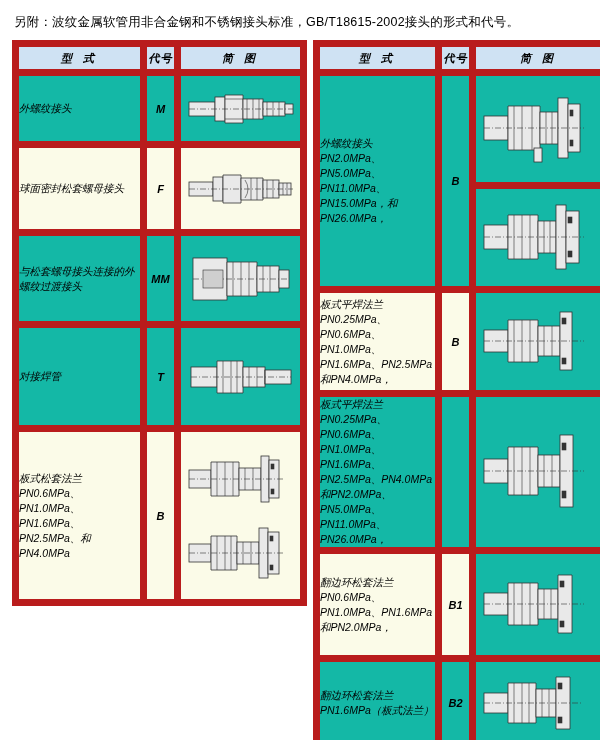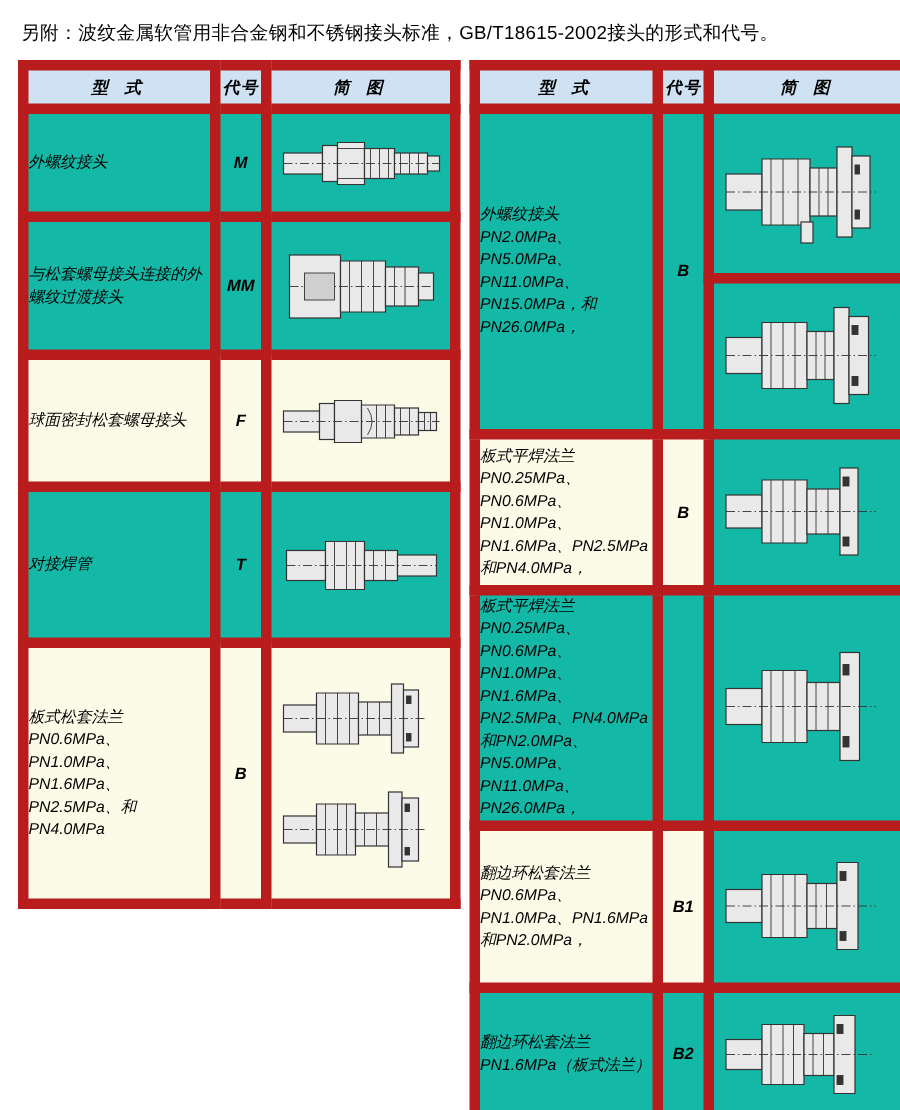--- a/index.html
+++ b/index.html
@@ -139,46 +139,20 @@
                 <line x1="74" y1="15" x2="74" y2="35"></line>
                 <line x1="82" y1="18" x2="82" y2="32"></line>
                 <line x1="88" y1="18" x2="88" y2="32"></line>
                 <line x1="94" y1="18" x2="94" y2="32"></line>
               </g>
             </svg>
           </div>
         </td>
       </tr>
 
-      <tr style="height:92px">
-        <td class="cell-type white">与松套螺母接头连接的外螺纹过渡接头</td>
-        <td class="cell-code white">MM</td>
-        <td class="cell-fig white">
-          <div class="fig">
-            <svg width="108" height="62" viewBox="0 0 108 62">
-              <g fill="#e9e9e9" stroke="#333" stroke-width="0.8">
-                <rect x="6" y="10" width="34" height="42"></rect>
-                <path d="M40 14 L70 14 L70 48 L40 48 Z"></path>
-                <rect x="70" y="18" width="22" height="26"></rect>
-                <rect x="92" y="22" width="10" height="18"></rect>
-              </g>
-              <g stroke="#333" stroke-width="0.6" fill="none">
-                <line x1="6" y1="31" x2="102" y2="31" stroke-dasharray="6 2 1 2"></line>
-                <rect x="16" y="22" width="20" height="18" fill="#cfcfcf"></rect>
-                <line x1="46" y1="14" x2="46" y2="48"></line>
-                <line x1="54" y1="14" x2="54" y2="48"></line>
-                <line x1="62" y1="14" x2="62" y2="48"></line>
-                <line x1="76" y1="18" x2="76" y2="44"></line>
-                <line x1="83" y1="18" x2="83" y2="44"></line>
-              </g>
-            </svg>
-          </div>
-        </td>
-      </tr>
-
       <tr style="height:88px">
         <td class="cell-type yellow">球面密封松套螺母接头</td>
         <td class="cell-code yellow">F</td>
         <td class="cell-fig yellow">
           <div class="fig">
             <svg width="112" height="52" viewBox="0 0 112 52">
               <g fill="#e9e9e9" stroke="#333" stroke-width="0.8">
                 <rect x="4" y="19" width="24" height="14"></rect>
                 <rect x="28" y="14" width="10" height="24"></rect>
                 <path d="M38 12 L56 12 L56 40 L38 40 Z"></path>
@@ -188,20 +162,46 @@
               </g>
               <g stroke="#333" stroke-width="0.6" fill="none">
                 <line x1="4" y1="26" x2="108" y2="26" stroke-dasharray="6 2 1 2"></line>
                 <path d="M60 17 Q66 26 60 35"></path>
                 <line x1="66" y1="15" x2="66" y2="37"></line>
                 <line x1="72" y1="15" x2="72" y2="37"></line>
                 <line x1="82" y1="17" x2="82" y2="35"></line>
                 <line x1="88" y1="17" x2="88" y2="35"></line>
                 <line x1="98" y1="20" x2="98" y2="32"></line>
                 <line x1="102" y1="20" x2="102" y2="32"></line>
+              </g>
+            </svg>
+          </div>
+        </td>
+      </tr>
+
+      <tr style="height:92px">
+        <td class="cell-type white">与松套螺母接头连接的外螺纹过渡接头</td>
+        <td class="cell-code white">MM</td>
+        <td class="cell-fig white">
+          <div class="fig">
+            <svg width="108" height="62" viewBox="0 0 108 62">
+              <g fill="#e9e9e9" stroke="#333" stroke-width="0.8">
+                <rect x="6" y="10" width="34" height="42"></rect>
+                <path d="M40 14 L70 14 L70 48 L40 48 Z"></path>
+                <rect x="70" y="18" width="22" height="26"></rect>
+                <rect x="92" y="22" width="10" height="18"></rect>
+              </g>
+              <g stroke="#333" stroke-width="0.6" fill="none">
+                <line x1="6" y1="31" x2="102" y2="31" stroke-dasharray="6 2 1 2"></line>
+                <rect x="16" y="22" width="20" height="18" fill="#cfcfcf"></rect>
+                <line x1="46" y1="14" x2="46" y2="48"></line>
+                <line x1="54" y1="14" x2="54" y2="48"></line>
+                <line x1="62" y1="14" x2="62" y2="48"></line>
+                <line x1="76" y1="18" x2="76" y2="44"></line>
+                <line x1="83" y1="18" x2="83" y2="44"></line>
               </g>
             </svg>
           </div>
         </td>
       </tr>
 
 
       <tr style="height:104px">
         <td class="cell-type white">对接焊管</td>
         <td class="cell-code white">T</td>

